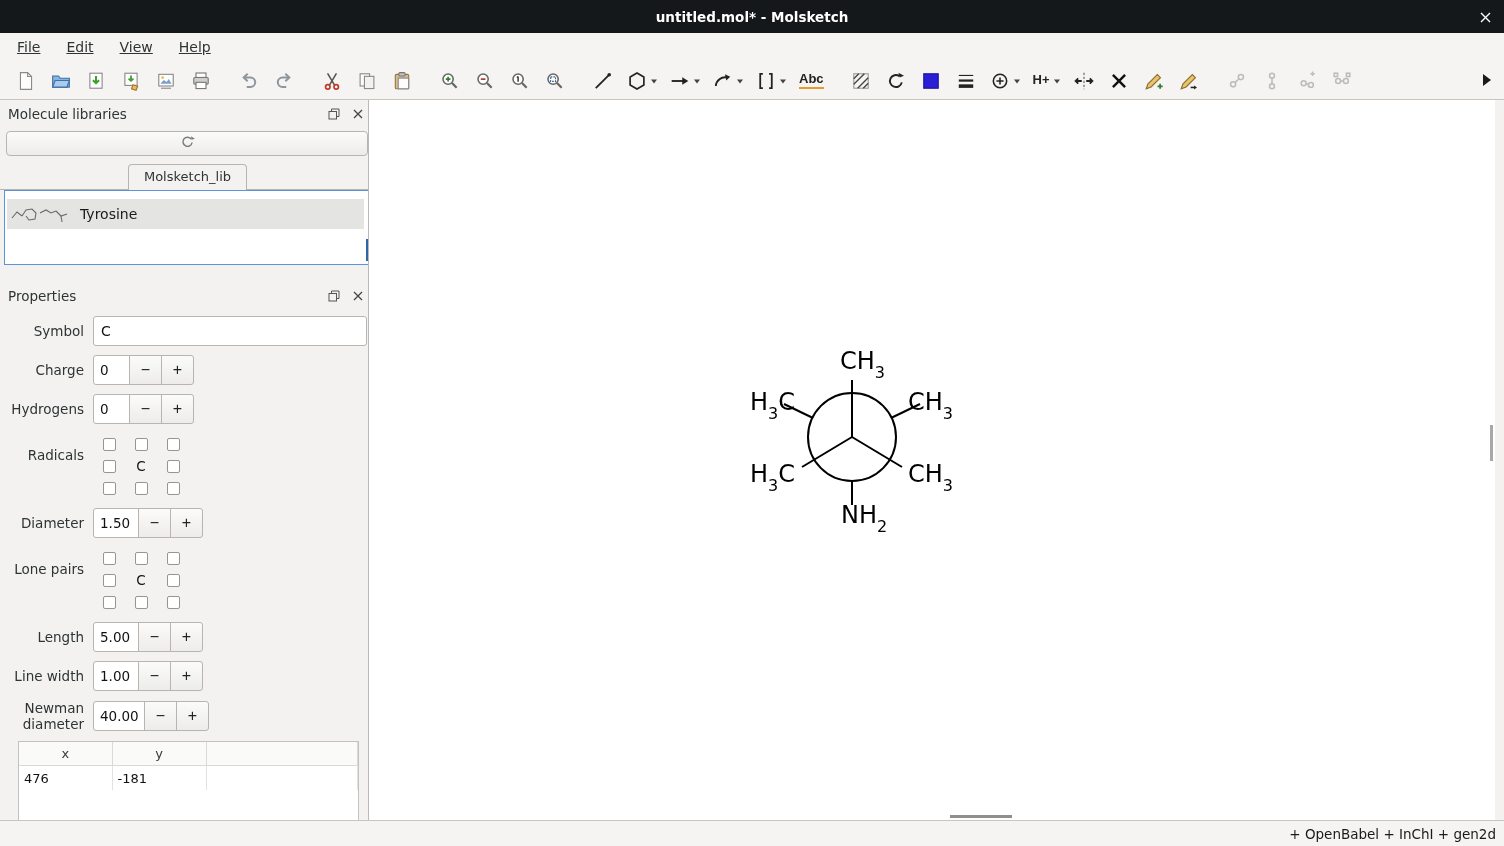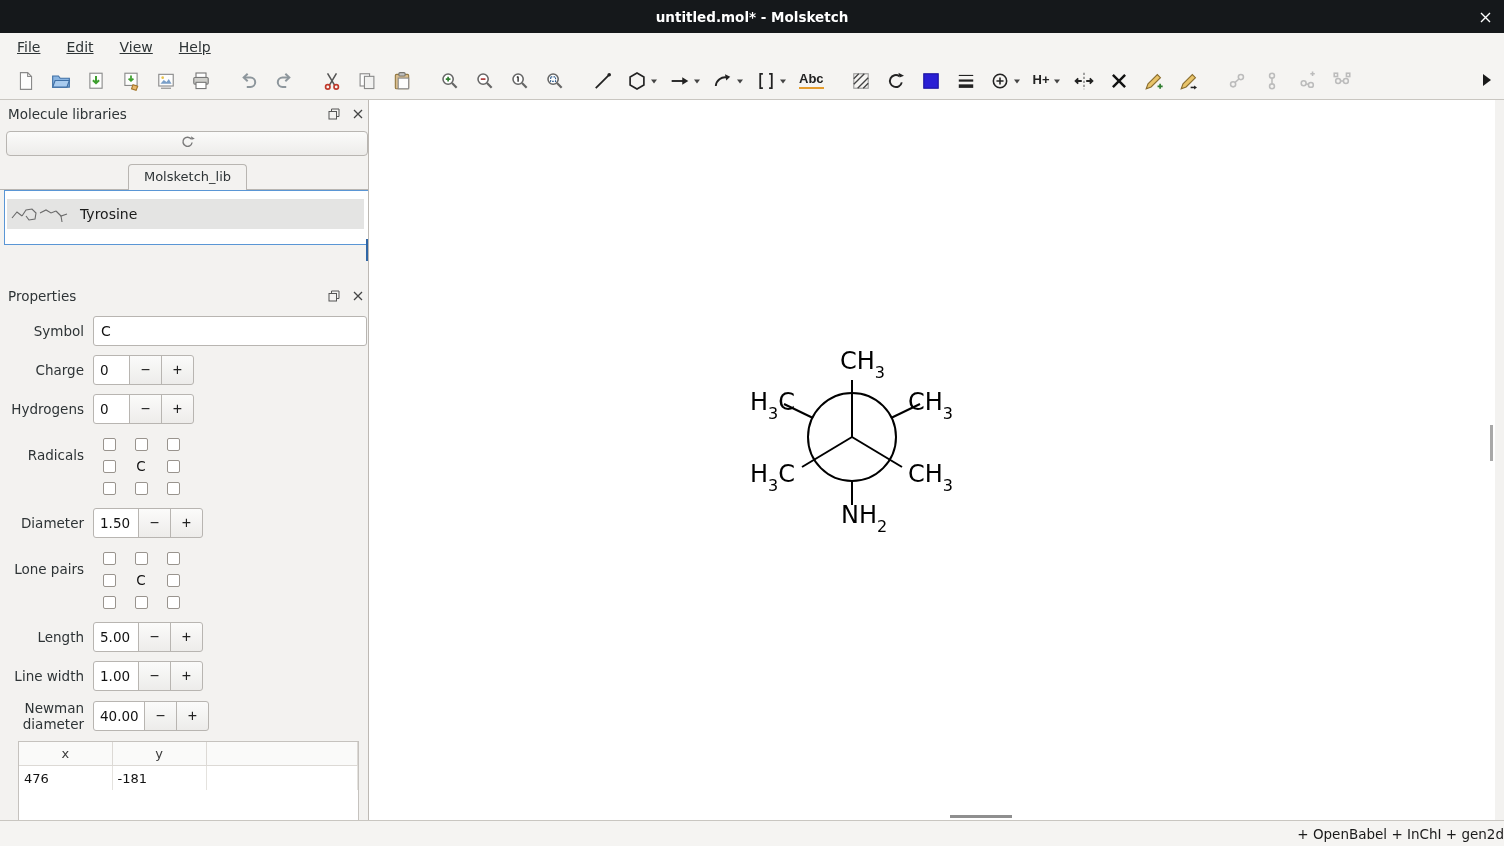--- a/index.html
+++ b/index.html
@@ -43,21 +43,21 @@
 
   .lib-panel { position: absolute; left: 0; top: 4px; width: 375px; }
   .refresh-btn { display: block; margin: 7px 6px 8px 6px; width: 362px; height: 25px;
     border: 1px solid #b8b5b1; border-radius: 4px;
     background: linear-gradient(#fbfbfa, #edeceا9) ; cursor: default; }
   .refresh-btn { background: linear-gradient(#fbfbfa, #edecea); }
   .tabstrip { height: 26px; display: flex; justify-content: center; border-bottom: 1px solid #b8b5b1; margin-top: 8px; }
   .tab { border: 1px solid #b8b5b1; border-bottom: none; border-radius: 4px 4px 0 0;
     background: #f3f2f0; padding: 0 15px; font-size: 13px; color: #2e3436; line-height: 24px;
     margin-bottom: -1px; cursor: default; }
-  .lib-list { margin: 0 4px; height: 55px; background: #ffffff; border: 1px solid #5a96d5; position: relative; }
+  .lib-list { margin: 0 4px; height: 75px; background: #ffffff; border: 1px solid #5a96d5; position: relative; }
   .lib-item { display: flex; align-items: center; height: 30px; margin: 8px 6px 0 2px;
     background: #e4e4e3; cursor: default; }
   .lib-item-label { font-size: 14px; color: #1a1a1a; margin-left: 8px; }
   .lib-scroll-thumb { position: absolute; right: 1px; top: 48px; width: 3px; height: 22px; background: #2f66a5; }
 
   .prop-panel { position: absolute; left: 0; top: 176px; width: 375px; margin-top: 10px; }
   .prop-body { padding: 10px 8px 0 8px; }
   .prop-row { display: flex; align-items: center; margin-bottom: 9px; }
   .prop-row.grid-row { align-items: flex-start; }
   .prop-row.grid-row .prop-label { margin-top: 14px; }
@@ -101,21 +101,21 @@
   .pos-upper-right { left: 539px; top: 288px; }
   .pos-lower-left { left: 381px; top: 360px; }
   .pos-lower-right { left: 539px; top: 360px; }
   .pos-bottom { left: 472px; top: 401px; }
   .h-scroll { position: absolute; left: 581px; bottom: 2px; width: 62px; height: 3px; background: #8f8f8f; }
   .v-scroll { position: absolute; right: 2px; top: 325px; width: 3px; height: 36px; background: #a8a8a8; }
 
   
   .statusbar { position: absolute; left: 0; bottom: 0; width: 1504px; height: 26px;
     background: #f5f4f2; border-top: 1px solid #c9c6c1; display: flex; align-items: center;
-    justify-content: flex-end; }
+    justify-content: flex-end; padding-right: 8px; }
   .status-text { font-size: 13.5px; color: #1a1a1a; }
   svg { display: block; }
 </style>
 </head>
 <body>
 
 <div class="titlebar">
   <span class="title">untitled.mol* - Molsketch</span>
   <button class="close-btn">
     <span>

